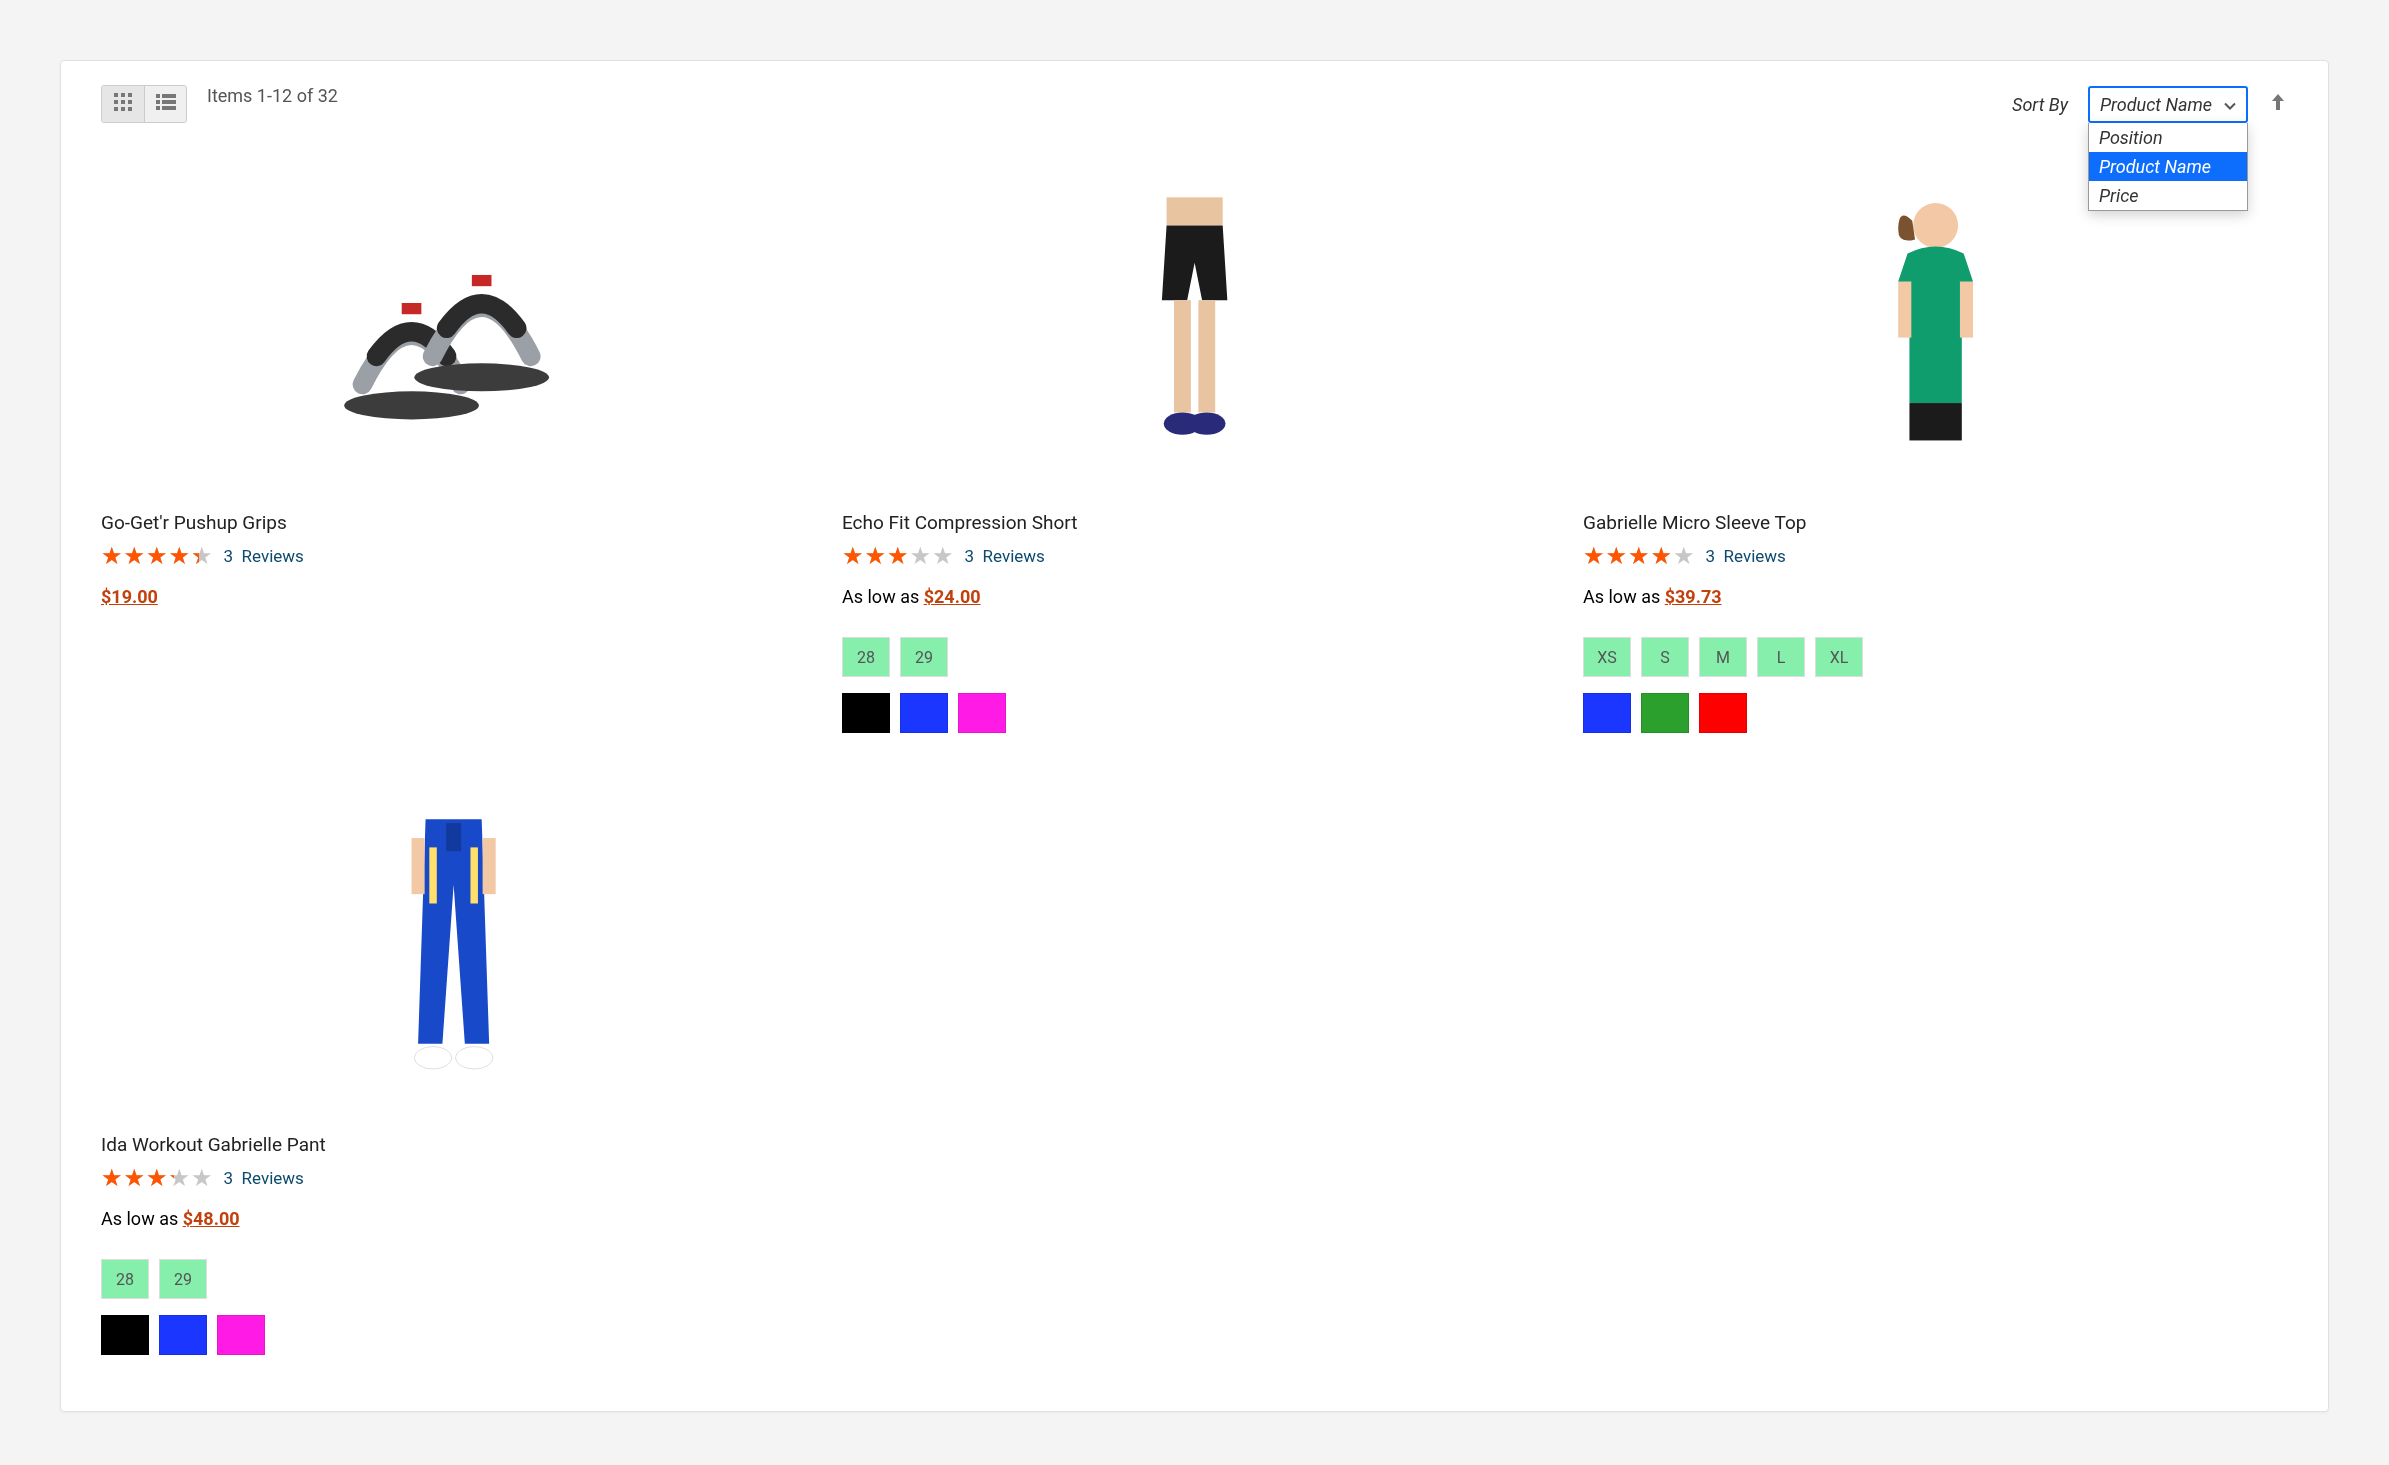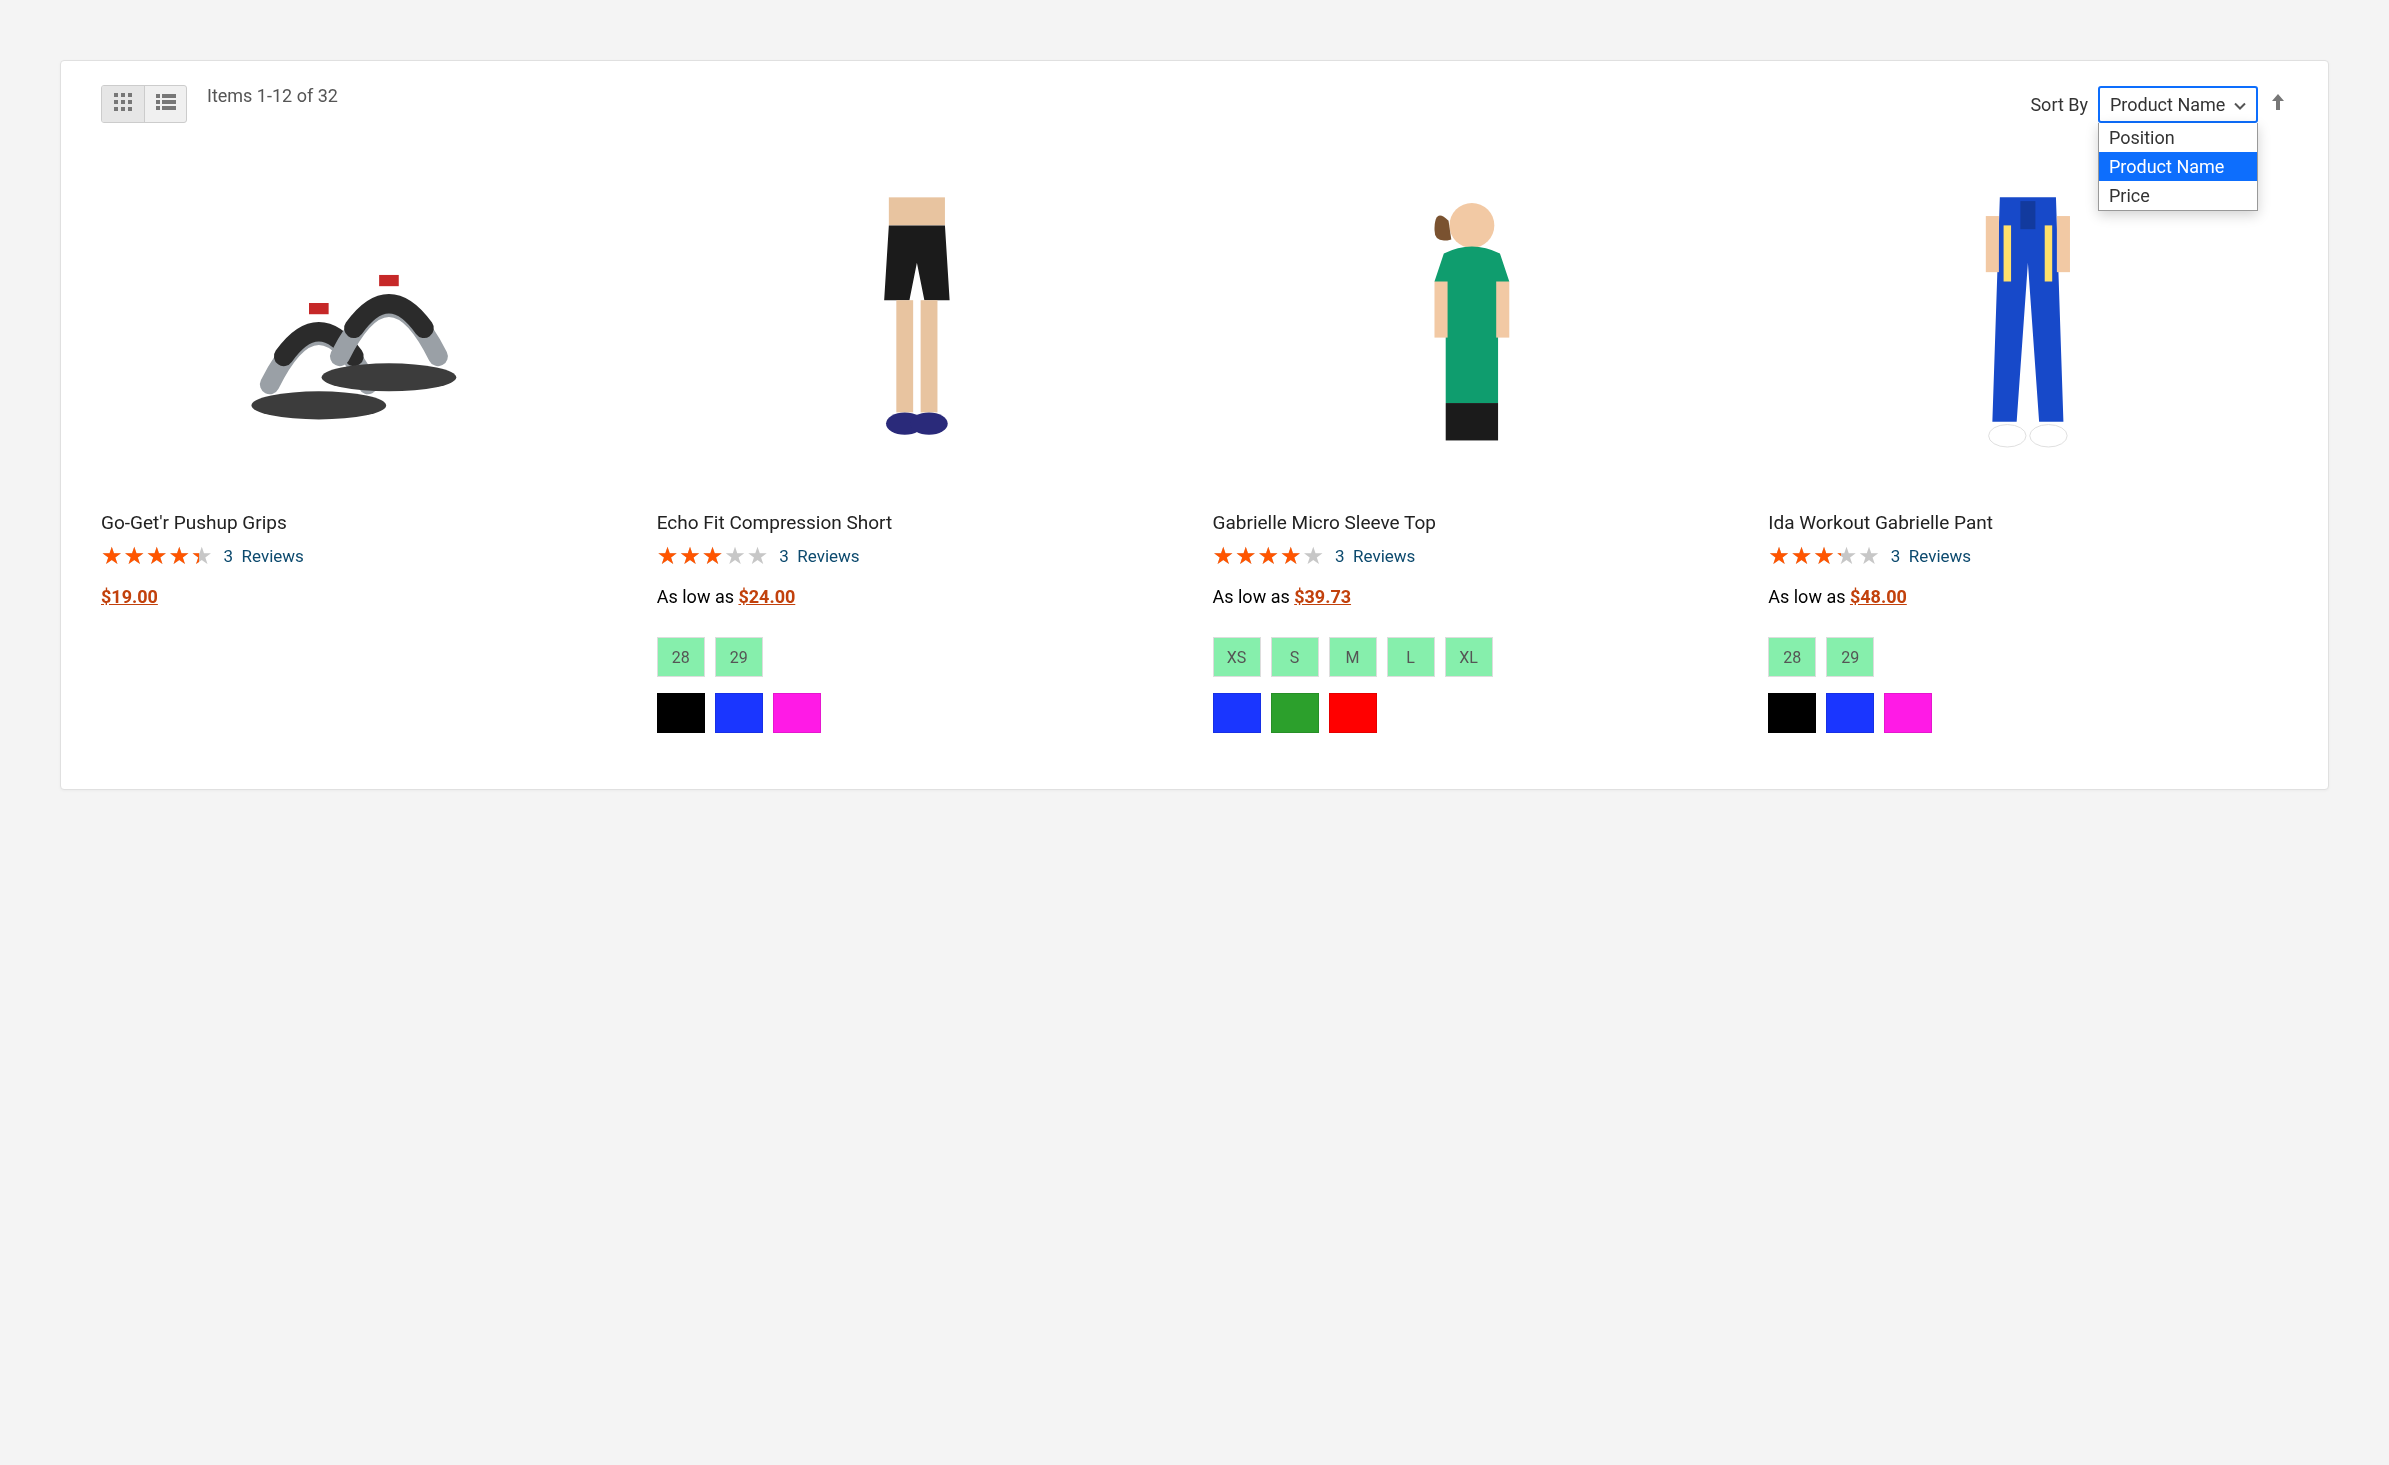--- a/index.html
+++ b/index.html
@@ -37,21 +37,21 @@
     height: 36px;
     display: flex;
     align-items: center;
     justify-content: center;
     cursor: pointer;
     color: #666;
   }
   .view-btn.active { background: #e6e6e6; }
   .view-btn + .view-btn { border-left: 1px solid #ccc; }
   .item-count { font-size: 18px; color: #555; }
-  .toolbar-right { display: flex; align-items: center; gap: 10px; position: relative; }
+  .toolbar-right { display: flex; align-items: center; gap: 20px; position: relative; font-style: italic; }
   .sort-label { font-size: 18px; color: #333; }
   .sort-select-wrap { position: relative; }
   .sort-select {
     border: 2px solid #0d6efd;
     border-radius: 3px;
     background: #fff;
     padding: 6px 30px 6px 10px;
     font-size: 18px;
     color: #333;
     cursor: pointer;
@@ -89,21 +89,21 @@
     width: 20px;
     height: 24px;
     display: inline-flex;
     align-items: center;
     justify-content: center;
     color: #777;
     cursor: pointer;
   }
   .products {
     display: grid;
-    grid-template-columns: repeat(4, 1fr);
+    grid-template-columns: repeat(3, 1fr);
     gap: 36px;
   }
   .product { display: flex; flex-direction: column; }
   .thumb {
     width: 100%;
     height: 330px;
     display: flex;
     align-items: center;
     justify-content: center;
     margin-bottom: 18px;

